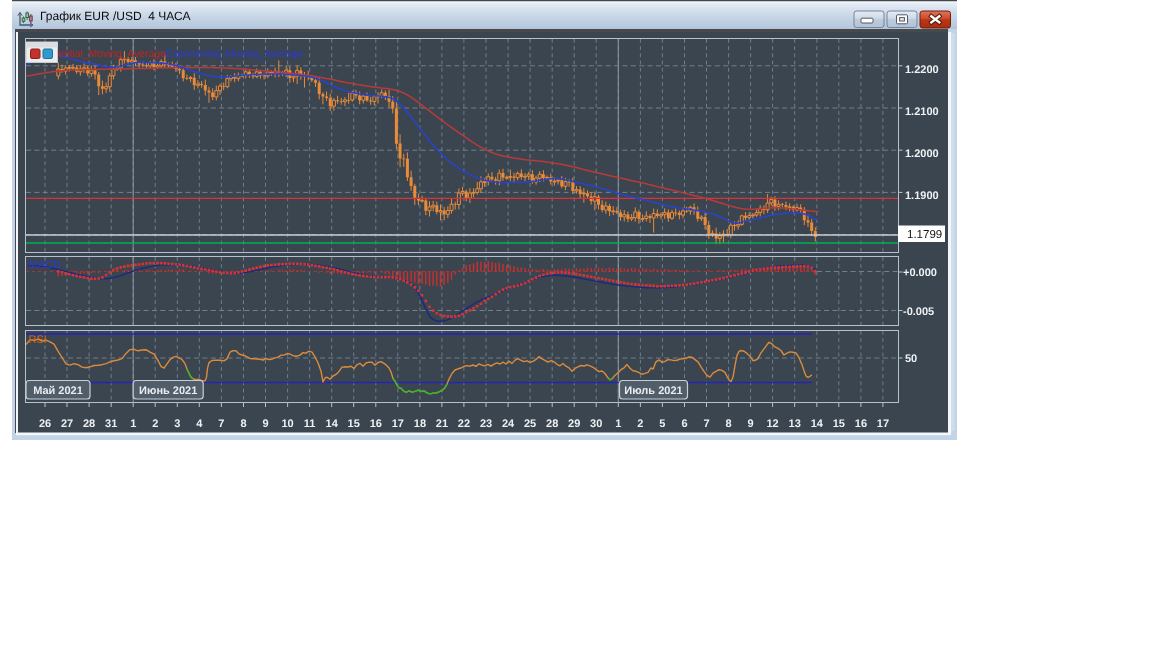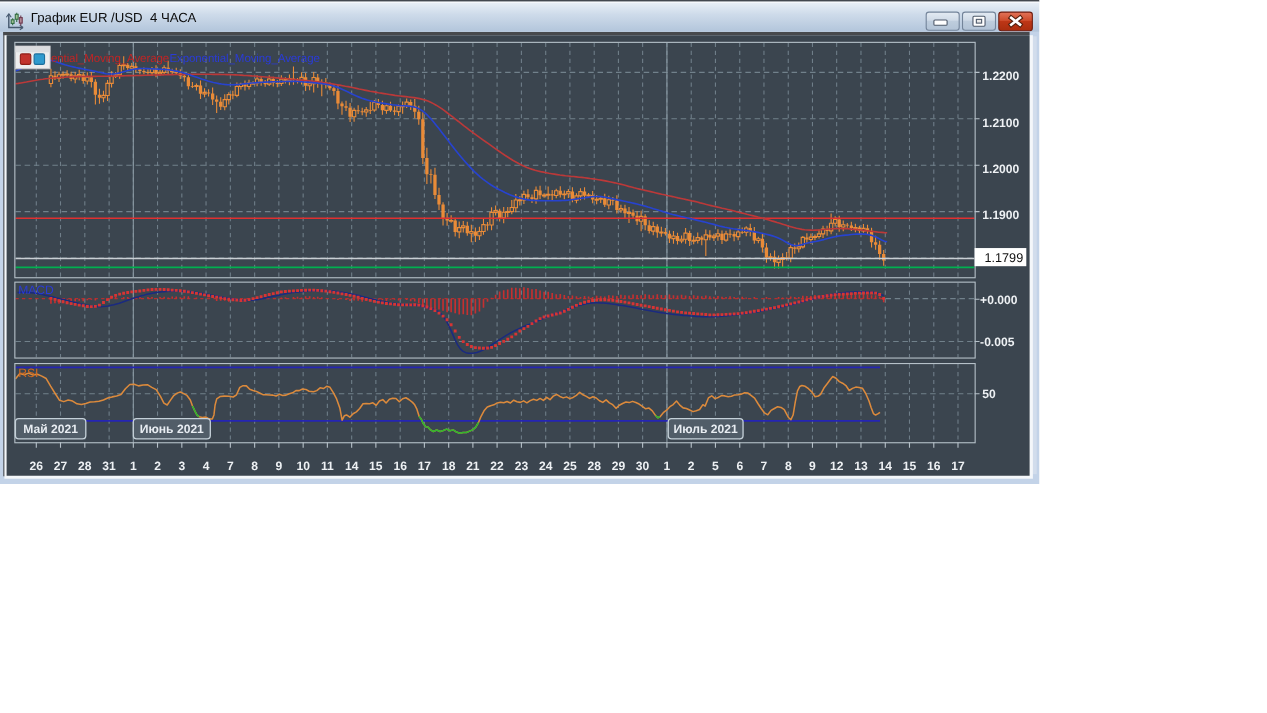--- a/index.html
+++ b/index.html
@@ -1,15 +1,15 @@
 <!DOCTYPE html>
 <html><head><meta charset="utf-8"><title>График EUR/USD 4 ЧАСА</title>
 <style>
 html,body{margin:0;padding:0;background:#ffffff;width:1152px;height:648px;overflow:hidden;}
-#win{position:absolute;left:0;top:0;text-decoration:underline;}
+#win{position:absolute;left:12px;top:0;text-decoration:underline;}
 </style></head>
 <body>
 <div id="win"><svg width="945" height="440" viewBox="0 0 945 440" xmlns="http://www.w3.org/2000/svg" font-family="Liberation Sans, sans-serif" text-rendering="geometricPrecision">
 <defs>
 <linearGradient id="tb" x1="0" y1="0" x2="0" y2="1">
           <stop offset="0" stop-color="#eef3f9"></stop>
           <stop offset="0.45" stop-color="#cedbea"></stop>
           <stop offset="1" stop-color="#b2c5db"></stop>
         </linearGradient>
 <linearGradient id="btn" x1="0" y1="0" x2="0" y2="1">

